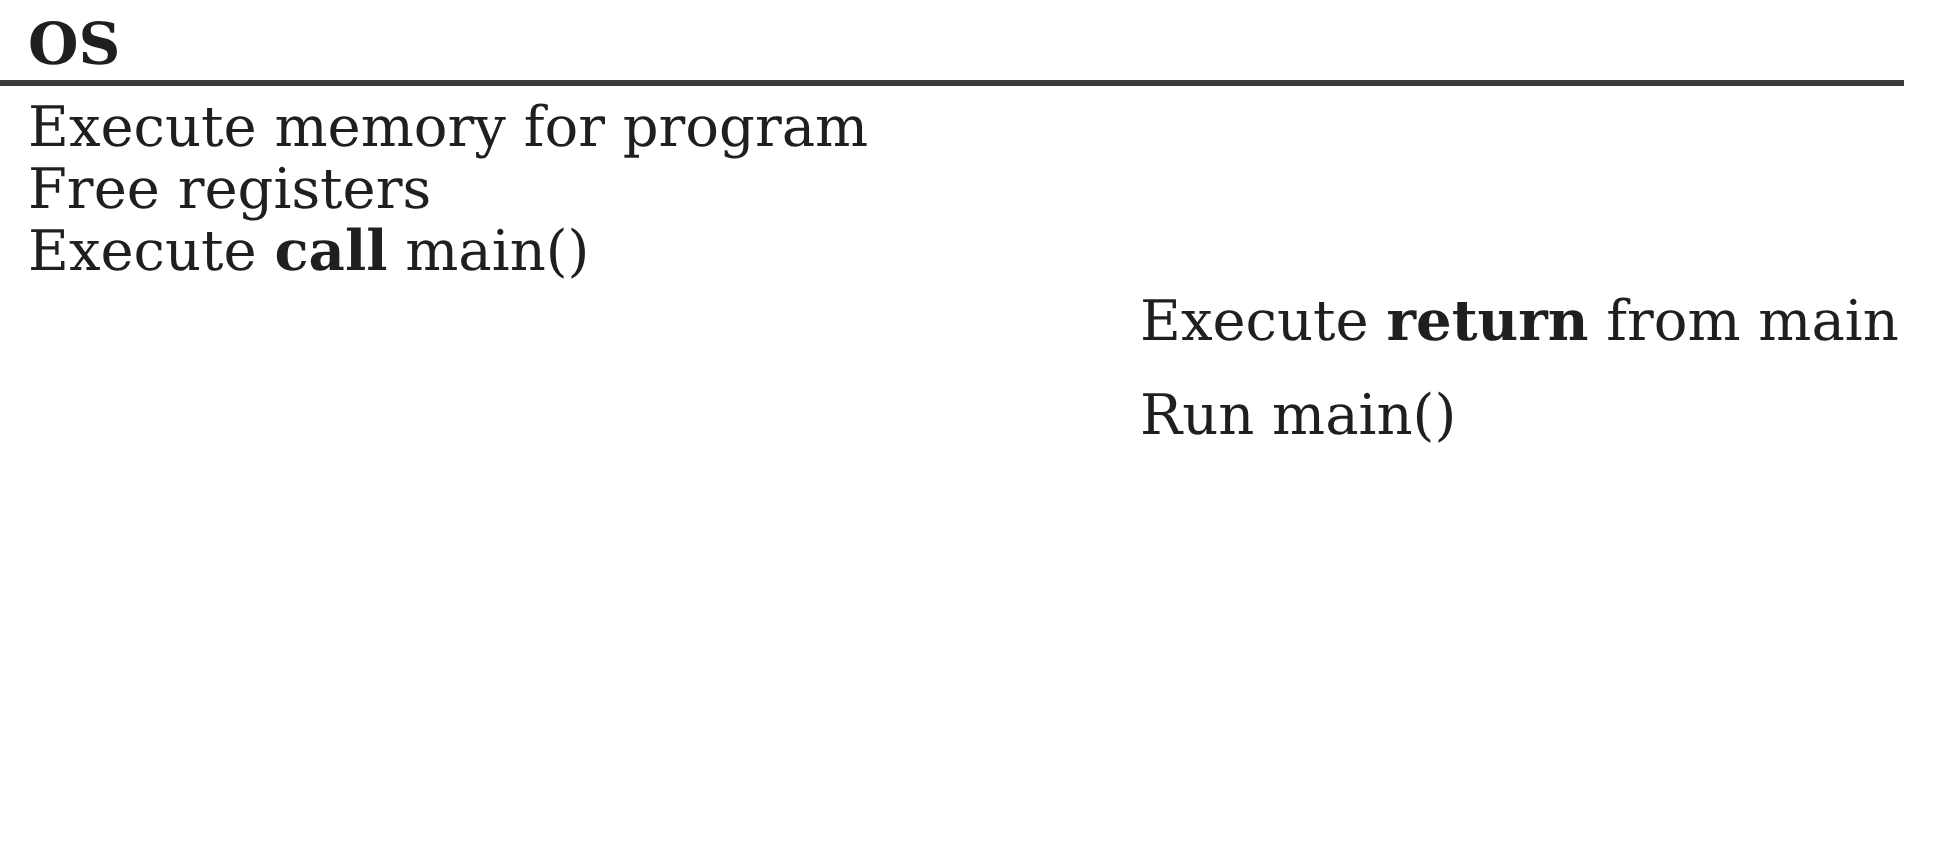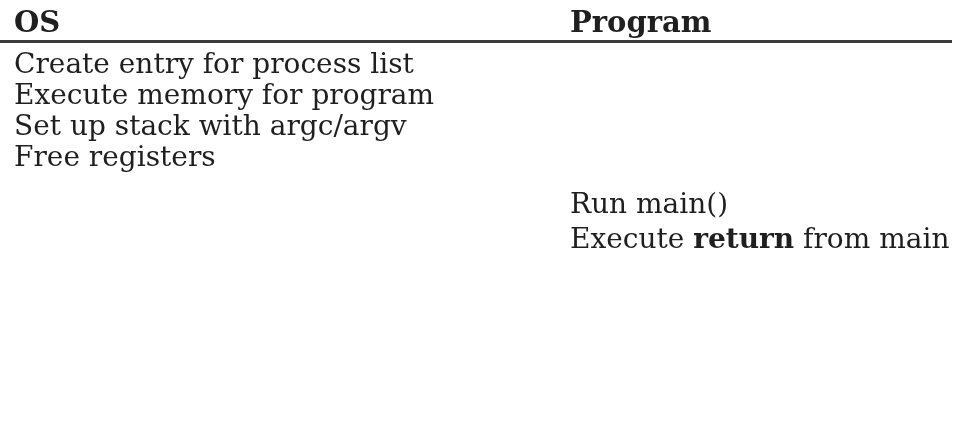--- a/index.html
+++ b/index.html
@@ -52,39 +52,39 @@
   .gap-before-cleanup-block { margin-top: 8px; }
   .kw { font-weight: bold; }
 </style>
 </head>
 <body>
 
 <div class="page">
 
   <div class="table-header">
     <span class="hdr-cell hdr-os">OS</span>
-    <span class="hdr-cell hdr-program">Program</span>
   </div>
 
   <div class="header-rule"></div>
 
   <div class="table-rows">
 
-    <div class="row os">Create entry for process list</div>
 
     <div class="row os">Execute memory for program</div>
 
 
-    <div class="row os">Set up stack with argc/argv</div>
 
     <div class="row os">Free registers</div>
 
-
-    <div class="row prog gap-before-program-block">Run main()</div>
+    <div class="row os">
+      <span>Execute </span><span class="kw">call</span><span> main()</span>
+    </div>
 
     <div class="row prog gap-within-program-block">
       <span>Execute </span><span class="kw">return</span><span> from main</span>
     </div>
+
+    <div class="row prog gap-before-program-block">Run main()</div>
 
 
 
   </div>
 </div>
 
 </body></html>

